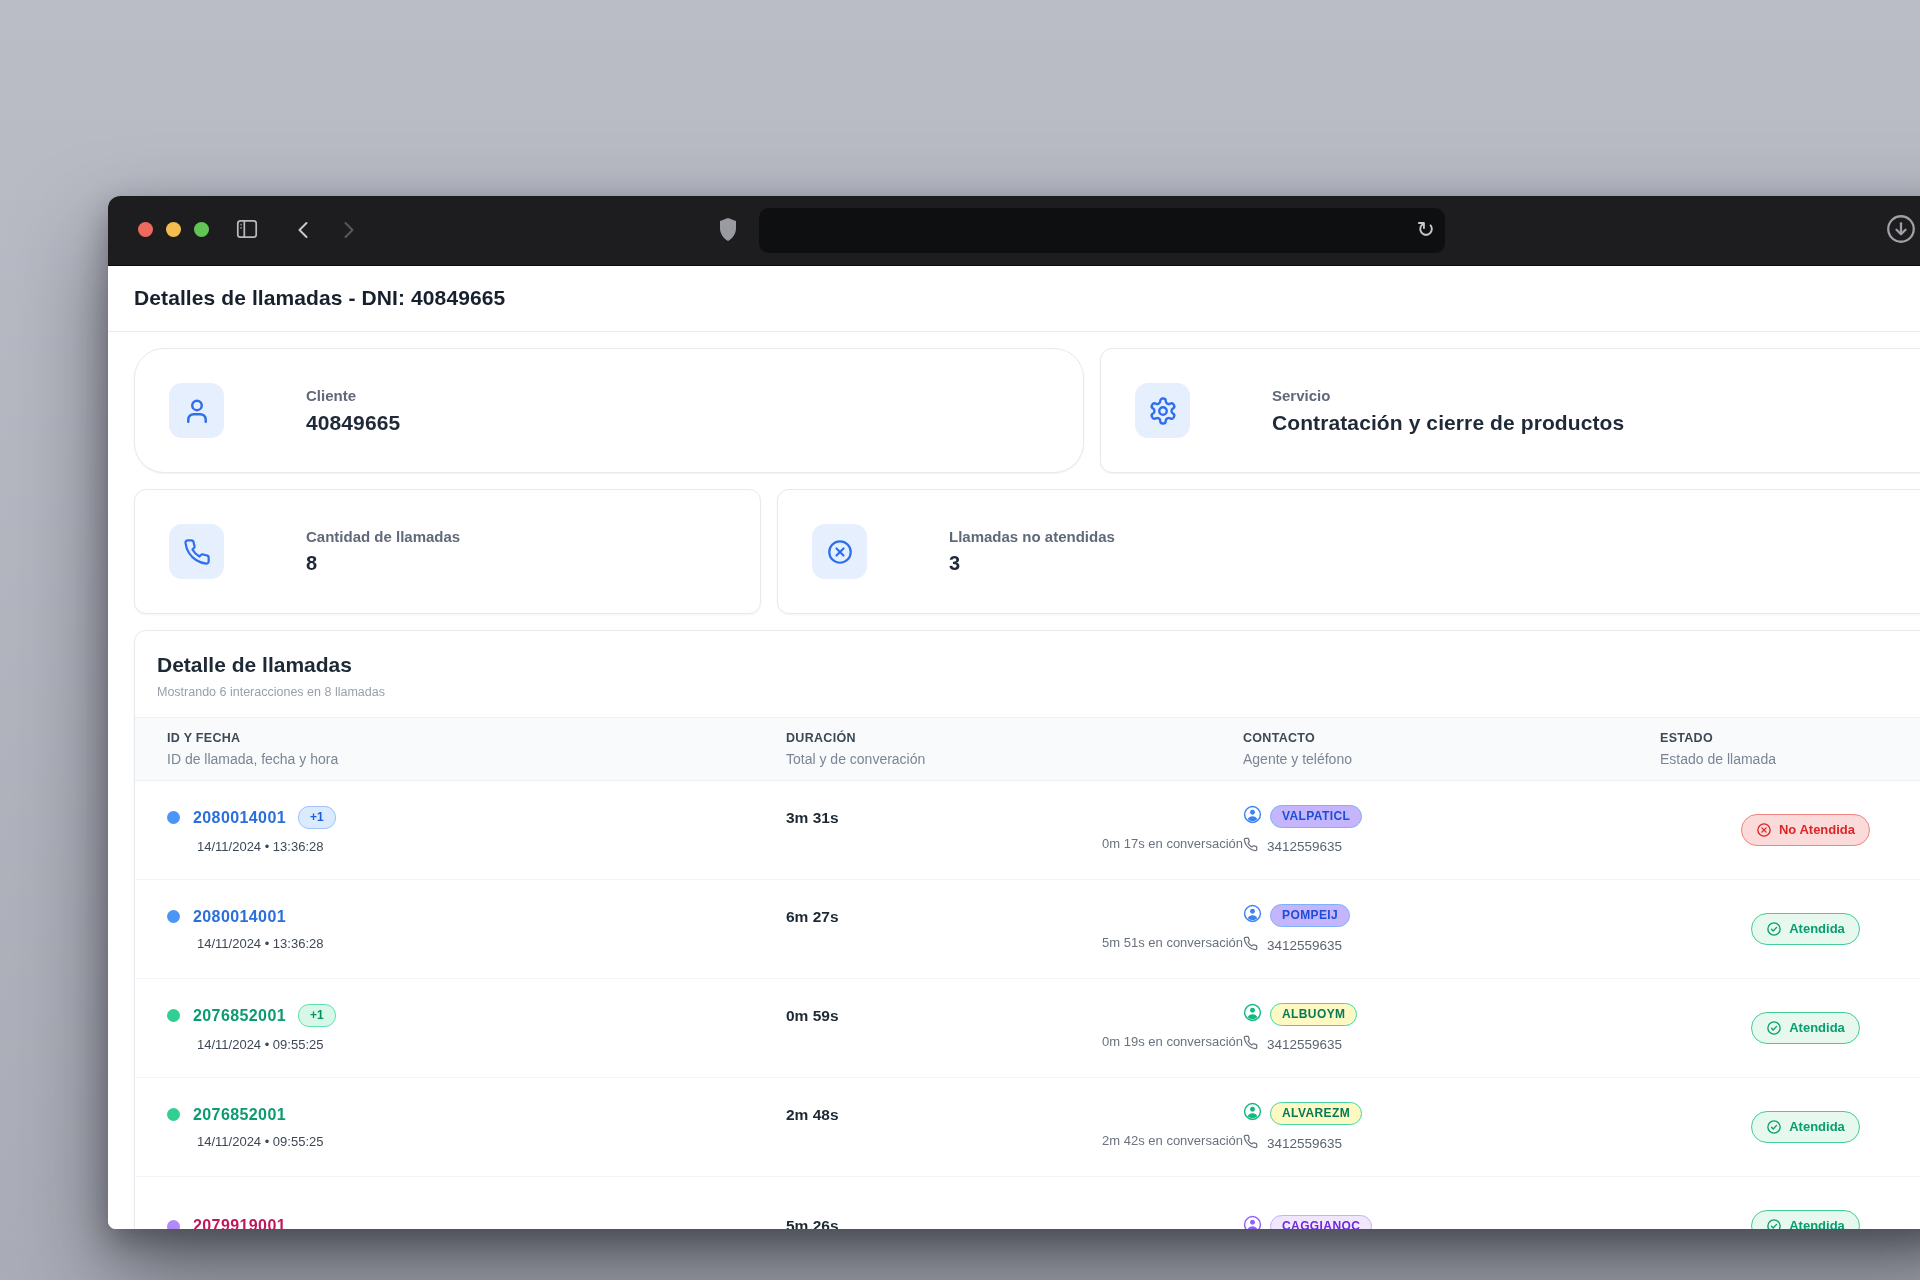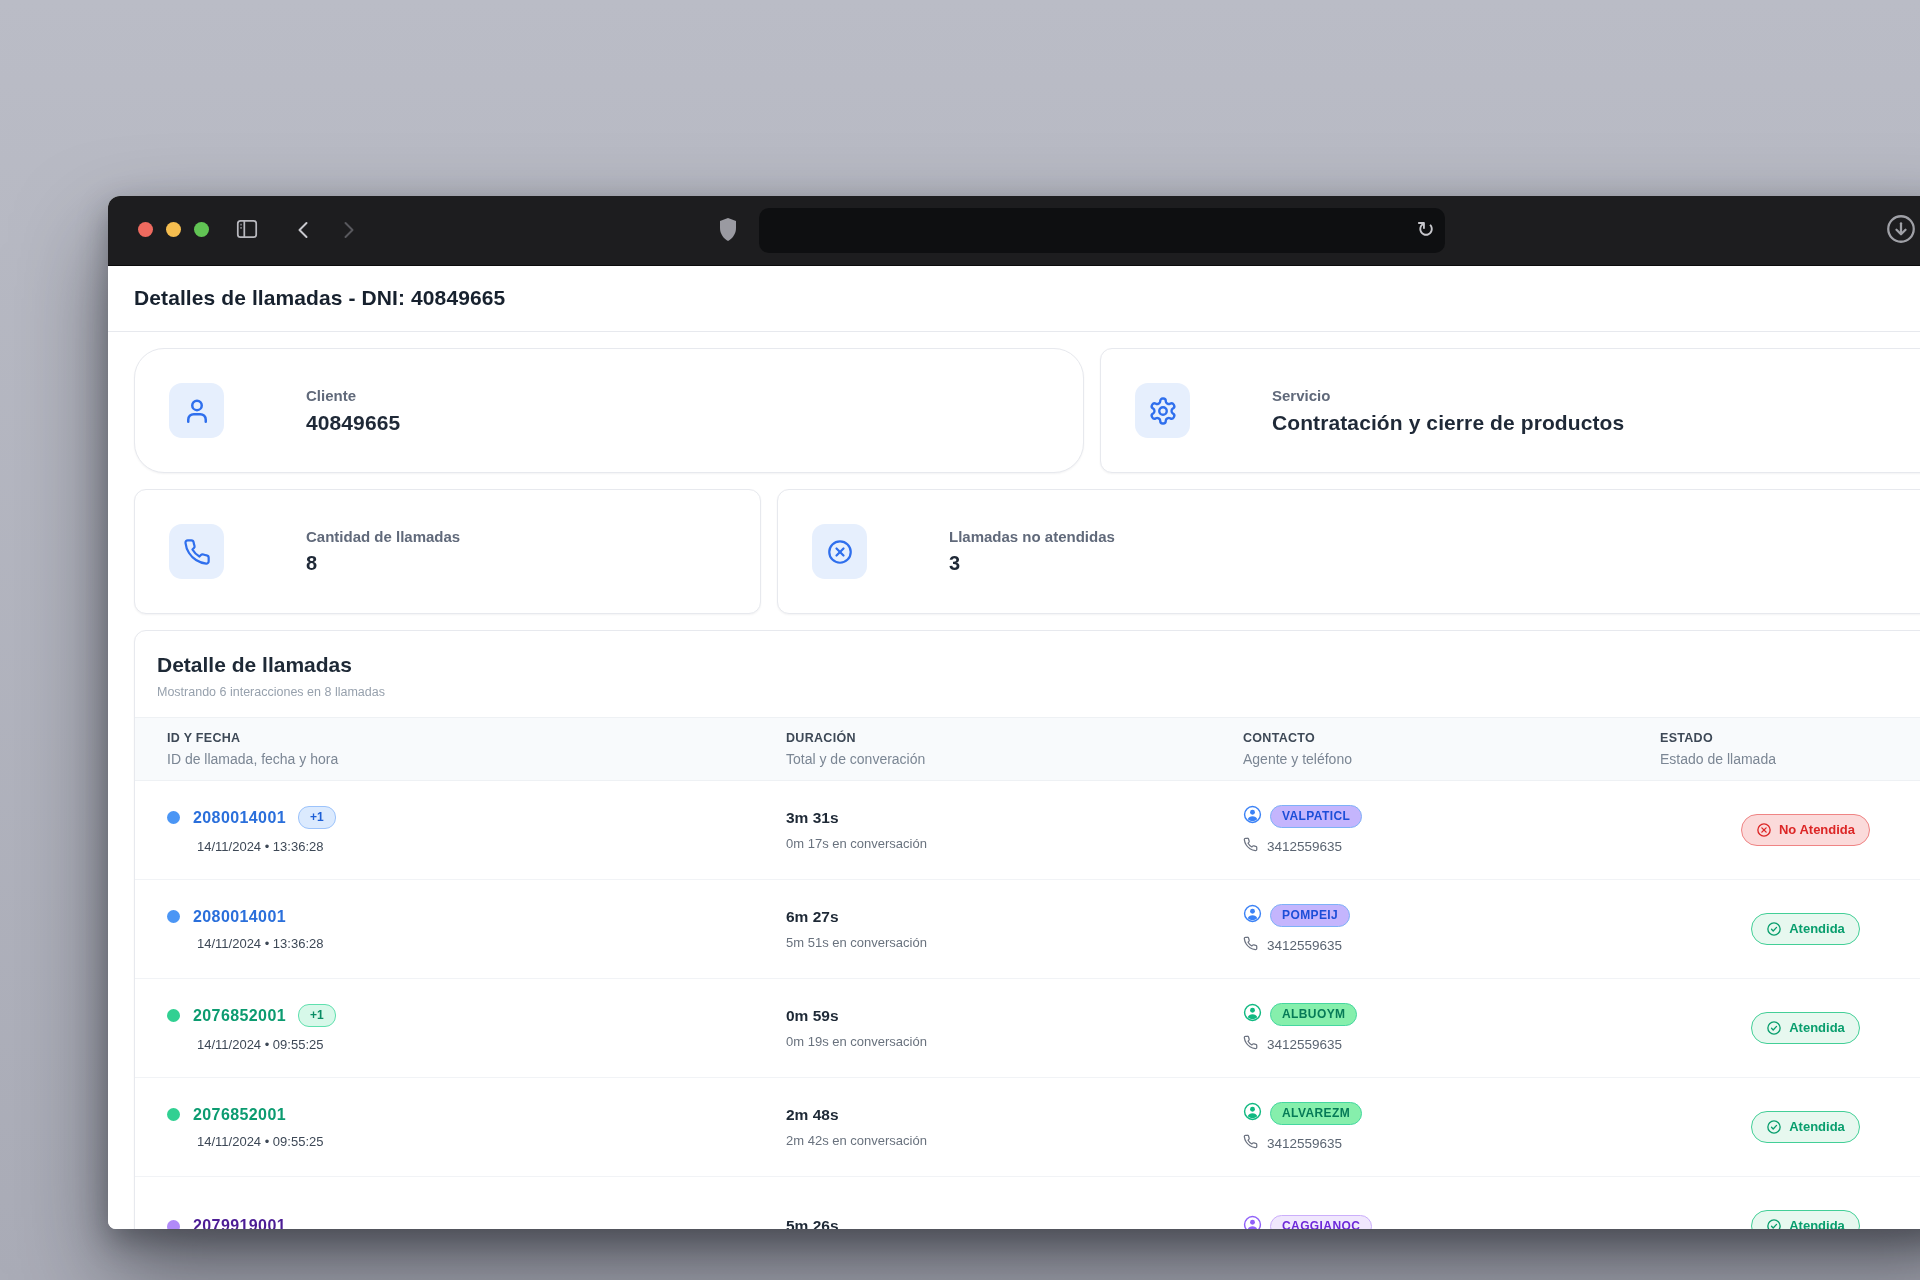--- a/index.html
+++ b/index.html
@@ -76,21 +76,21 @@
   .tcell { display:flex; flex-direction:column; justify-content:center; }
   .idline { display:flex; align-items:center; }
   .dot { width:13px; height:13px; border-radius:50%; margin-right:13px; flex:none; }
   .id-link { font-size:16px; font-weight:700; letter-spacing:.4px; text-decoration:none; }
   .plus-badge {
     margin-left:12px; font-size:12px; font-weight:700; padding:3px 11px;
     border-radius:11px; border:1px solid; line-height:15px;
   }
   .dateline { margin-top:10px; padding-left:30px; font-size:13px; color:#3d4856; }
   .dur-main { font-size:15.5px; font-weight:700; color:#1e2936; }
-  .dur-sub { font-size:13px; color:#69727e; margin-top:9px; }
+  .dur-sub { font-size:13px; color:#69727e; margin-top:9px;text-align:right; }
   .agent-line { display:flex; align-items:center; gap:8px; }
   .agent-pill {
     font-size:12px; font-weight:800; letter-spacing:.4px; padding:3px 11px;
     border-radius:12px; border:1.5px solid; line-height:15px;
   }
   .phone-line { display:flex; align-items:center; gap:9px; margin-top:9px; color:#6b7280; }
   .phone-num { font-size:13.5px; color:#5b6572; }
   .status-cell { flex-direction:row; align-items:center; }
   .status-pill {
     display:inline-flex; gap:7px; padding:7px 14px;
@@ -102,23 +102,23 @@
   
   .theme-blue .dot { background:#4b96f5; }
   .theme-blue .id-link { color:#2a6fdb; }
   .theme-blue .plus-badge { background:#dbeafe; border-color:#9cc3fb; color:#1d5fd6; }
   .theme-blue .agent-ico { color:#3b82f6; }
   .theme-blue .agent-pill { background:#c4b5fd; border-color:#7eb1f7; color:#1d4ed8; }
   .theme-green .dot { background:#31d092; }
   .theme-green .id-link { color:#0c9b70; }
   .theme-green .plus-badge { background:#d7f8e9; border-color:#5fe0ae; color:#0a8c64; }
   .theme-green .agent-ico { color:#10b981; }
-  .theme-green .agent-pill { background:#86efac; border-color:#45d79f; color:#067a57; }
+  .theme-green .agent-pill { background:#fef9c3; border-color:#45d79f; color:#067a57; }
   .theme-purple .dot { background:#b18af8; }
-  .theme-purple .id-link { color:#4c1d95; }
+  .theme-purple .id-link { color:#be185d; }
   .theme-purple .agent-ico { color:#9061f9; }
   .theme-purple .agent-pill { background:#f0e7fd; border-color:#cbaefb; color:#6d28d9; }
 </style>
 </head>
 <body>
 
 <div class="window">
 
   <div class="titlebar">
     <div class="traffic">

